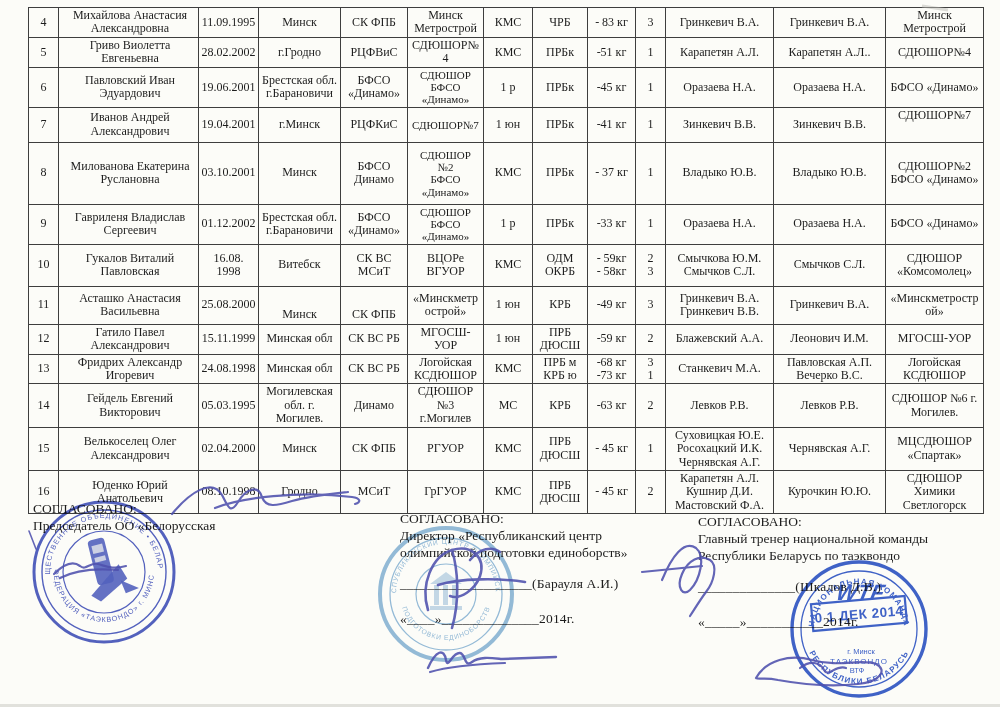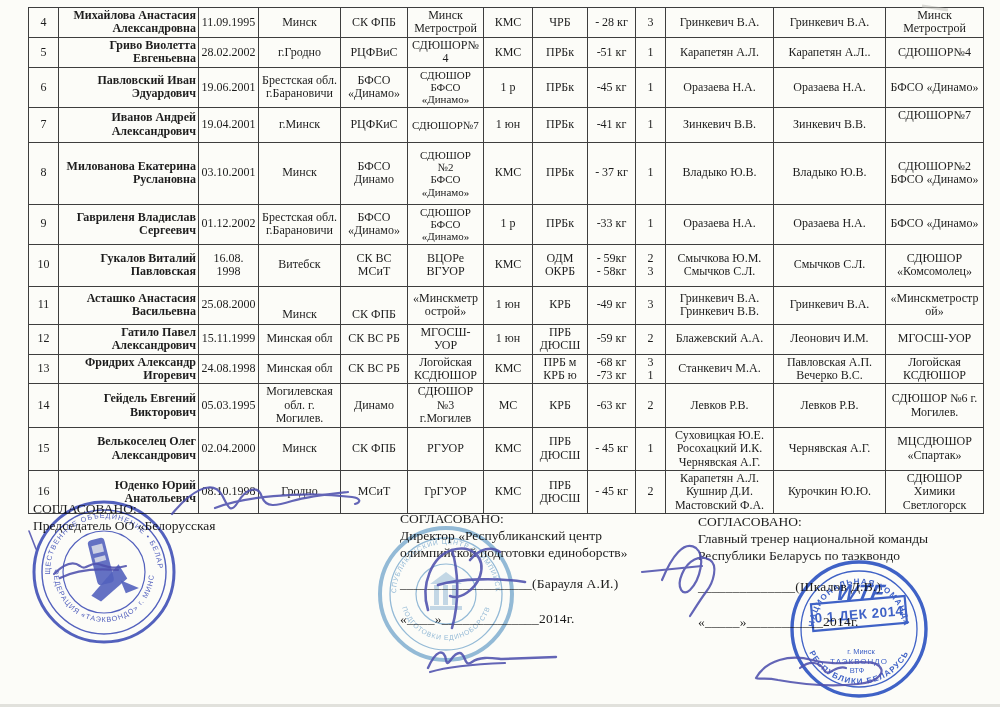--- a/index.html
+++ b/index.html
@@ -4,21 +4,21 @@
 <style>
   html,body{margin:0;padding:0;background:#888;}
   .page{position:relative;width:1000px;height:707px;background:#fcfcf8;overflow:hidden;
         font-family:"Liberation Serif", serif;color:#1d1d1d;}
   
   table.roster{position:absolute;left:28px;top:7px;width:955px;border-collapse:collapse;
         table-layout:fixed;z-index:1;}
   table.roster td{border:1px solid #3e3e3e;text-align:center;vertical-align:middle;
         font-size:12px;line-height:1.12;padding:1px 2px;white-space:pre-line;
         overflow-wrap:break-word;}
-  table.roster td.name{text-align:right;padding-left:5px;font-weight:bold;}
+  table.roster td.name{text-align:center;padding-left:5px;}
   table.roster td.small{font-size:11px;}
   table.roster td.top{vertical-align:top;}
   table.roster td.bottom{vertical-align:bottom;padding-bottom:2px;}
   
   .approval{position:absolute;width:330px;font-size:13.5px;line-height:17px;z-index:2;}
   .approval .sig-line{margin-top:14px;letter-spacing:.2px;}
   .approval .date-line{margin-top:18px;letter-spacing:.2px;}
   
   svg.stamp{position:absolute;z-index:3;mix-blend-mode:multiply;}
   svg.sig-overlay{position:absolute;left:0;top:0;z-index:4;pointer-events:none;}
@@ -50,21 +50,21 @@
           <td>4</td>
           <td class="name">Михайлова Анастасия
 Александровна</td>
           <td>11.09.1995</td>
           <td>Минск</td>
           <td>СК ФПБ</td>
           <td>Минск
 Метрострой</td>
           <td>КМС</td>
           <td>ЧРБ</td>
-          <td>- 28 кг</td>
+          <td>- 83 кг</td>
           <td>3</td>
           <td>Гринкевич В.А.</td>
           <td>Гринкевич В.А.</td>
           <td>Минск
 Метрострой</td>
         </tr>
         <tr style="height: 28px;">
           <td>5</td>
           <td class="name">Гриво Виолетта
 Евгеньевна</td>

